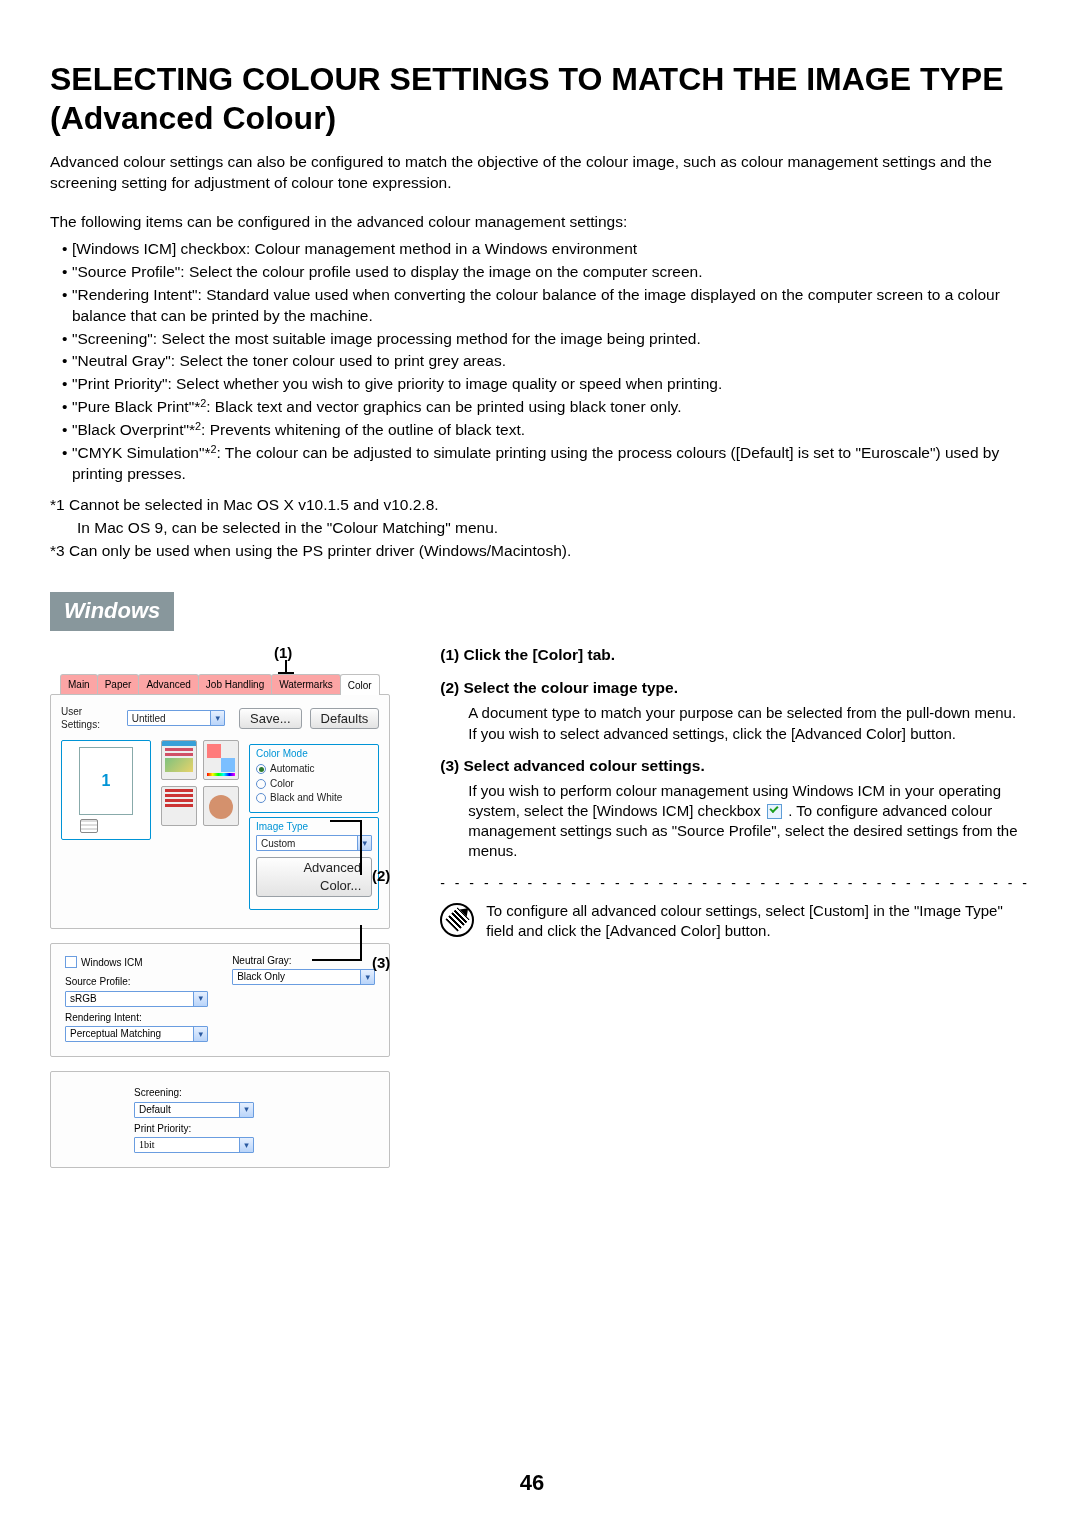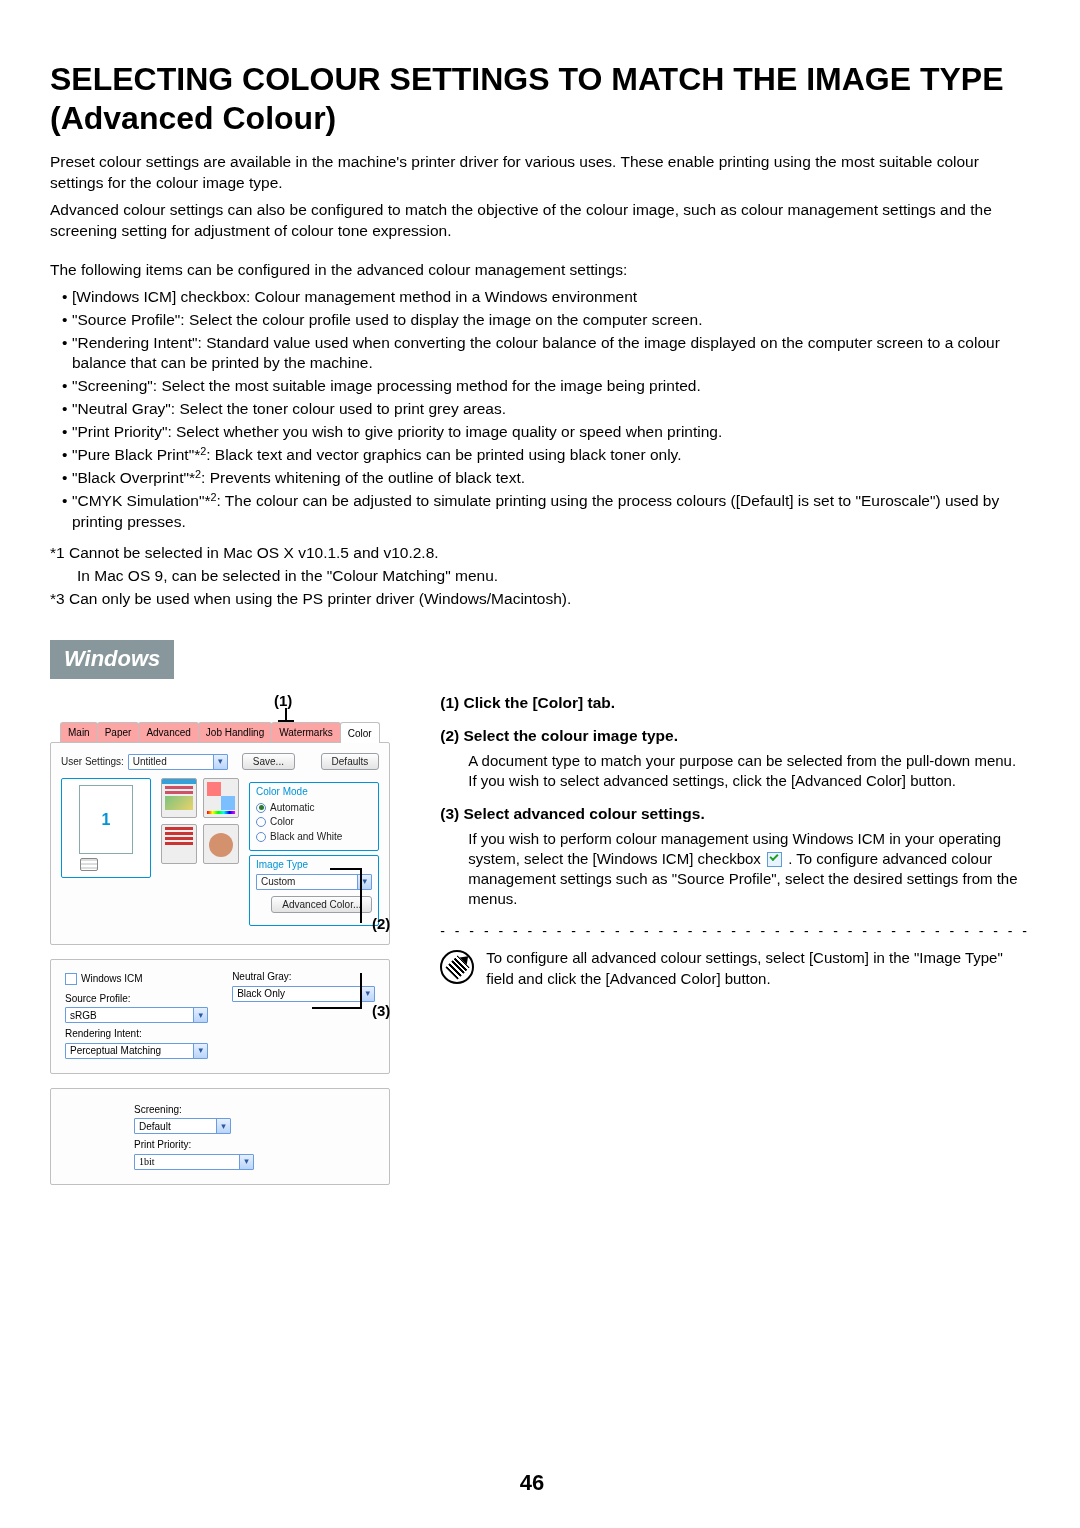--- a/index.html
+++ b/index.html
@@ -103,21 +103,21 @@
   }
   .tab.active{background:#fff;position:relative;top:1px;padding-top:4px;}
 
   
   .panel{
     border:1px solid #c0c0c0;background:#fdfdfd;padding:8px 10px 14px 10px;
     font-size:10px;color:#222;border-radius:2px;
   }
   .prow{display:flex;align-items:center;gap:6px;margin:2px 0;}
   .xpbtn{
-    font-size:10px;padding:1px 10px;border:1px solid #9aa0a6;border-radius:3px;
+    font-size:13px;padding:1px 10px;border:1px solid #9aa0a6;border-radius:3px;
     background:linear-gradient(#fefefe,#e3e3e3);cursor:default;
   }
   .xpselect{
     font-size:10px;border:1px solid var(--xp-blue);height:16px;
     display:flex;align-items:center;justify-content:space-between;
     background:#fff;padding:0 0 0 4px;border-radius:1px;
   }
   .xpselect .arrow{
     width:14px;height:14px;background:linear-gradient(#e6f0ff,#b9d4f9);
     border-left:1px solid var(--xp-blue);display:flex;align-items:center;justify-content:center;
@@ -161,21 +161,20 @@
     position:absolute;bottom:30px;left:0;right:16px;text-align:center;
     font-weight:bold;font-size:22px;
   }
 </style>
 </head>
 <body>
 
 <div class="page">
   <h1>SELECTING COLOUR SETTINGS TO MATCH THE IMAGE TYPE (Advanced Colour)</h1>
 
-  <p class="para">Preset colour settings are available in the machine's printer driver for various uses. These enable printing using the most suitable colour settings for the colour image type.</p>
   <p class="para">Advanced colour settings can also be configured to match the objective of the colour image, such as colour management settings and the screening setting for adjustment of colour tone expression.</p>
 
   <p class="para intro2">The following items can be configured in the advanced colour management settings:</p>
 
   <ul class="bullets">
     <li>[Windows ICM] checkbox: Colour management method in a Windows environment</li>
     <li>"Source Profile":  Select the colour profile used to display the image on the computer screen.</li>
     <li>"Rendering Intent": Standard value used when converting the colour balance of the image displayed on the computer screen to a colour balance that can be printed by the machine.</li>
     <li>"Screening":  Select the most suitable image processing method for the image being printed.</li>
     <li>"Neutral Gray":  Select the toner colour used to print grey areas.</li>
@@ -326,21 +325,21 @@
             </div>
           </div>
         </div>
 
         <div class="callout-line" style="right:28px;top:280px;width:2px;height:36px;"></div>
         <div class="callout-line" style="right:28px;top:314px;width:50px;height:1.5px;"></div>
         <div class="callout-num" style="right:0;top:308px;">(3)</div>
 
         <div class="frag" style="padding-left:83px;">
           <label>Screening:</label>
-          <div class="xpselect" style="width:97px;">
+          <div class="xpselect" style="width:120px;">
             <span>Default</span>
               <span class="arrow">▾</span>
           </div>
           <label>Print Priority:</label>
           <div class="xpselect" style="width:120px;font-family:Liberation Serif, serif;">
             <span>1bit</span>
               <span class="arrow">▾</span>
           </div>
         </div>
       </div>

